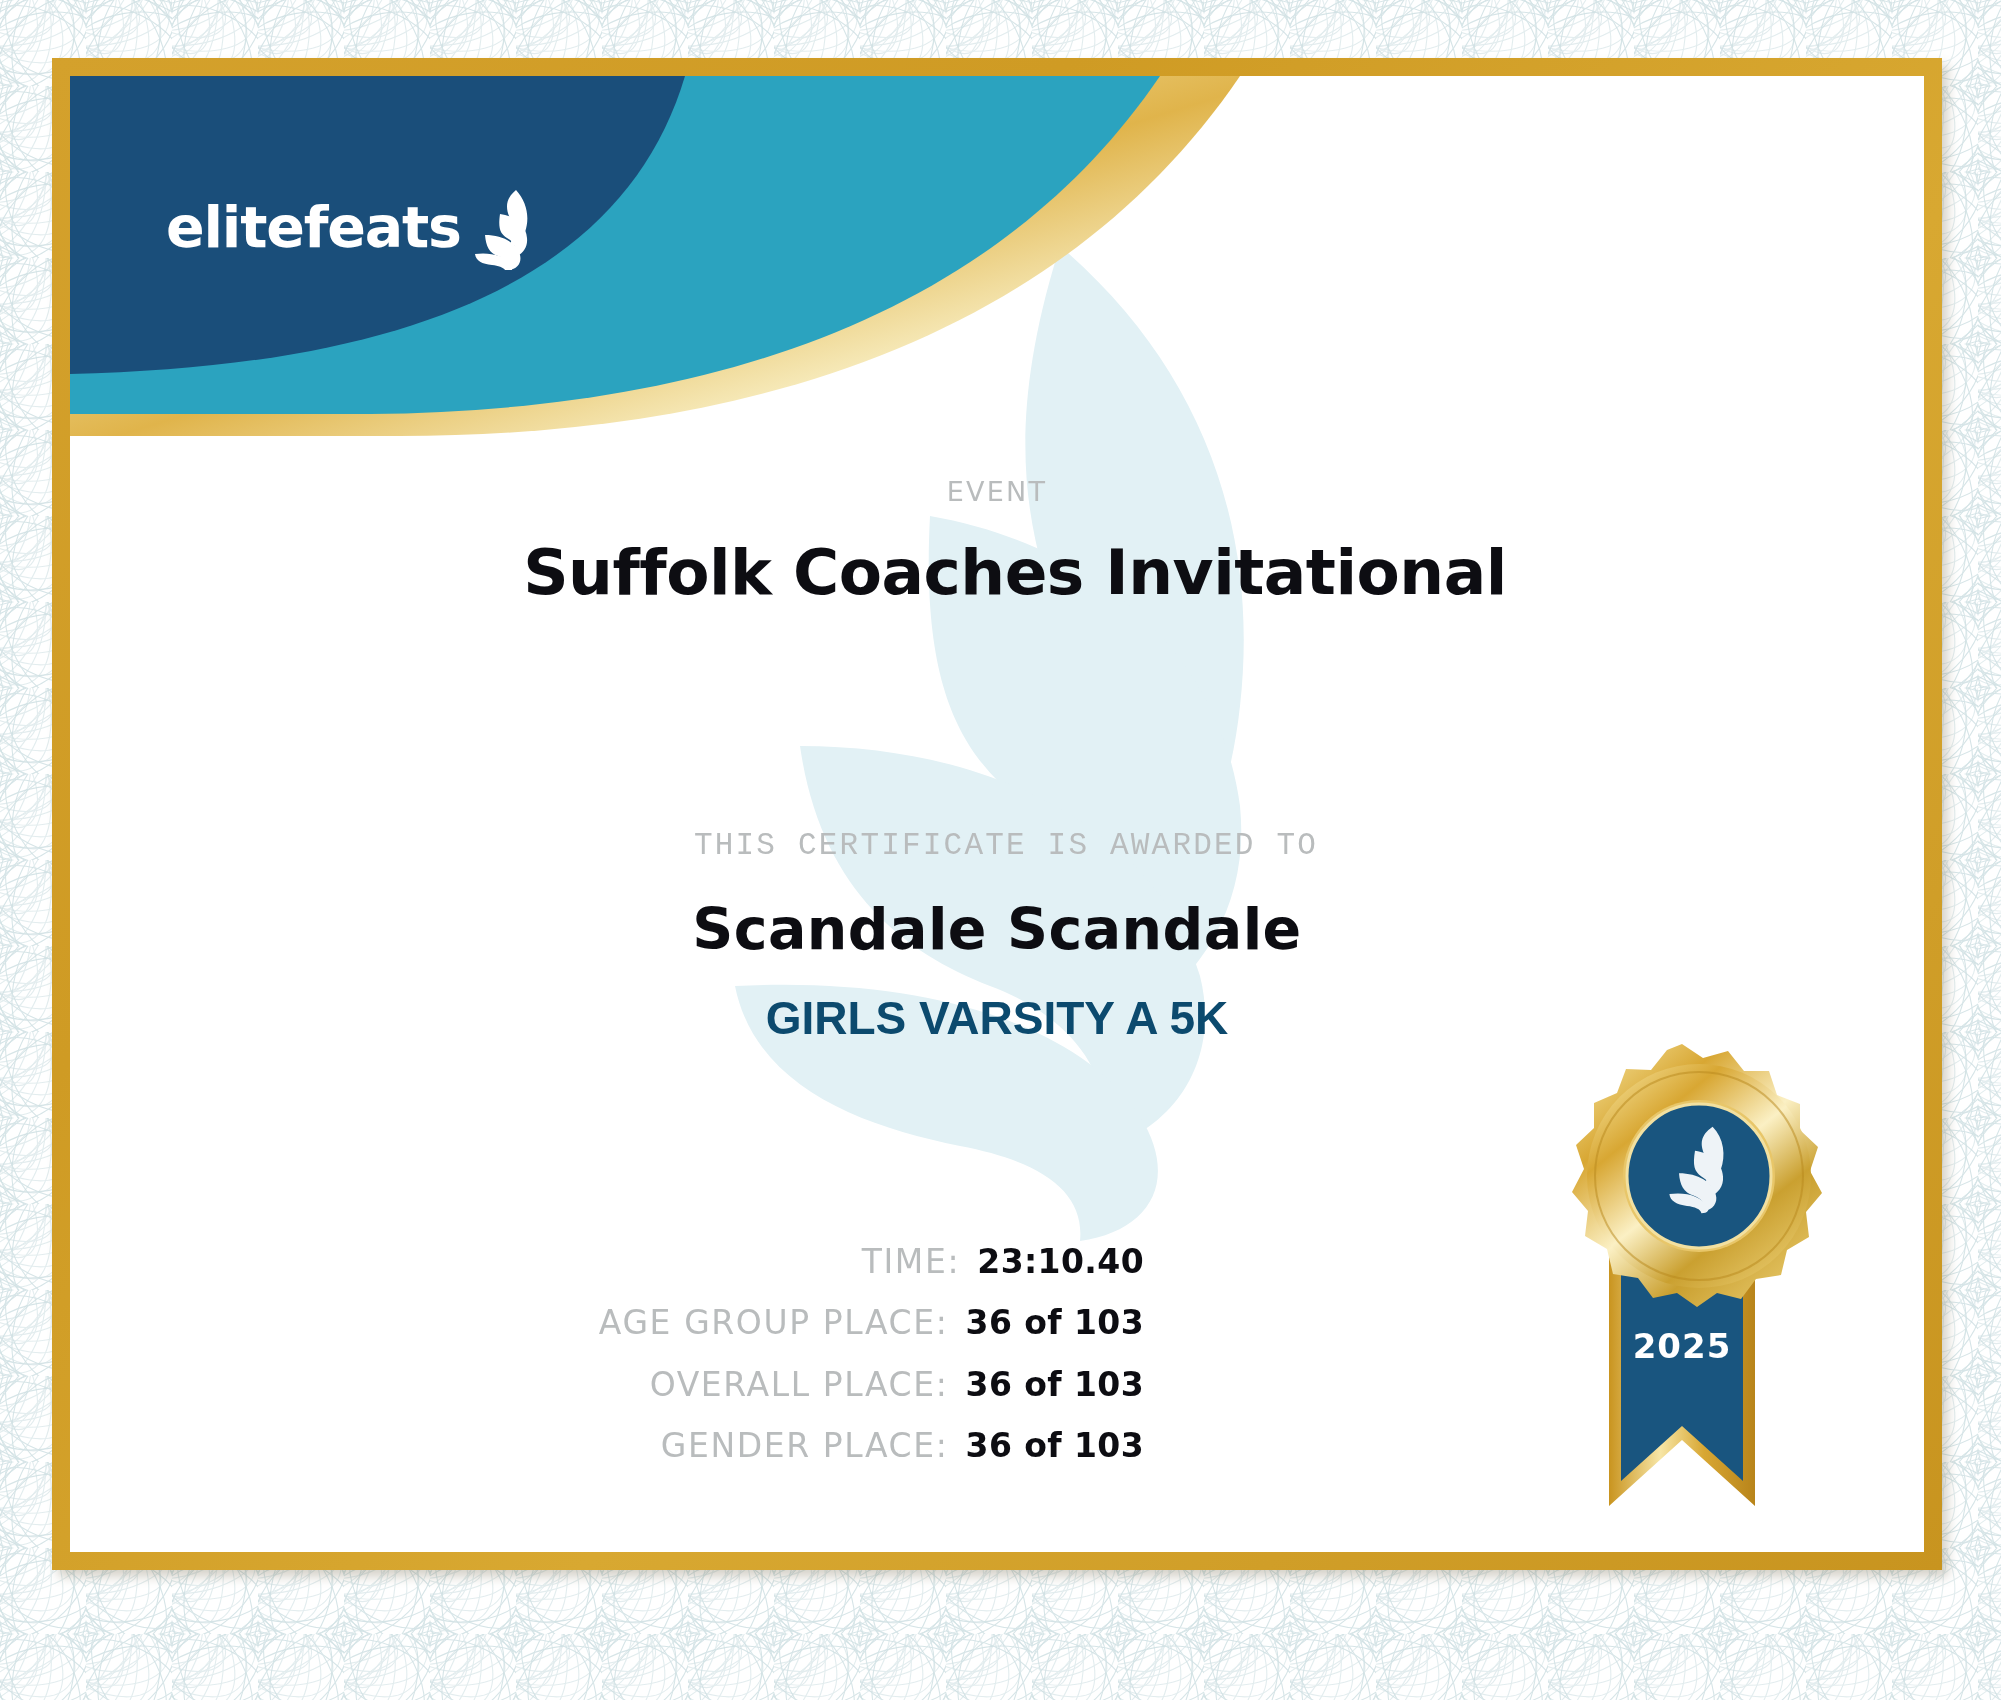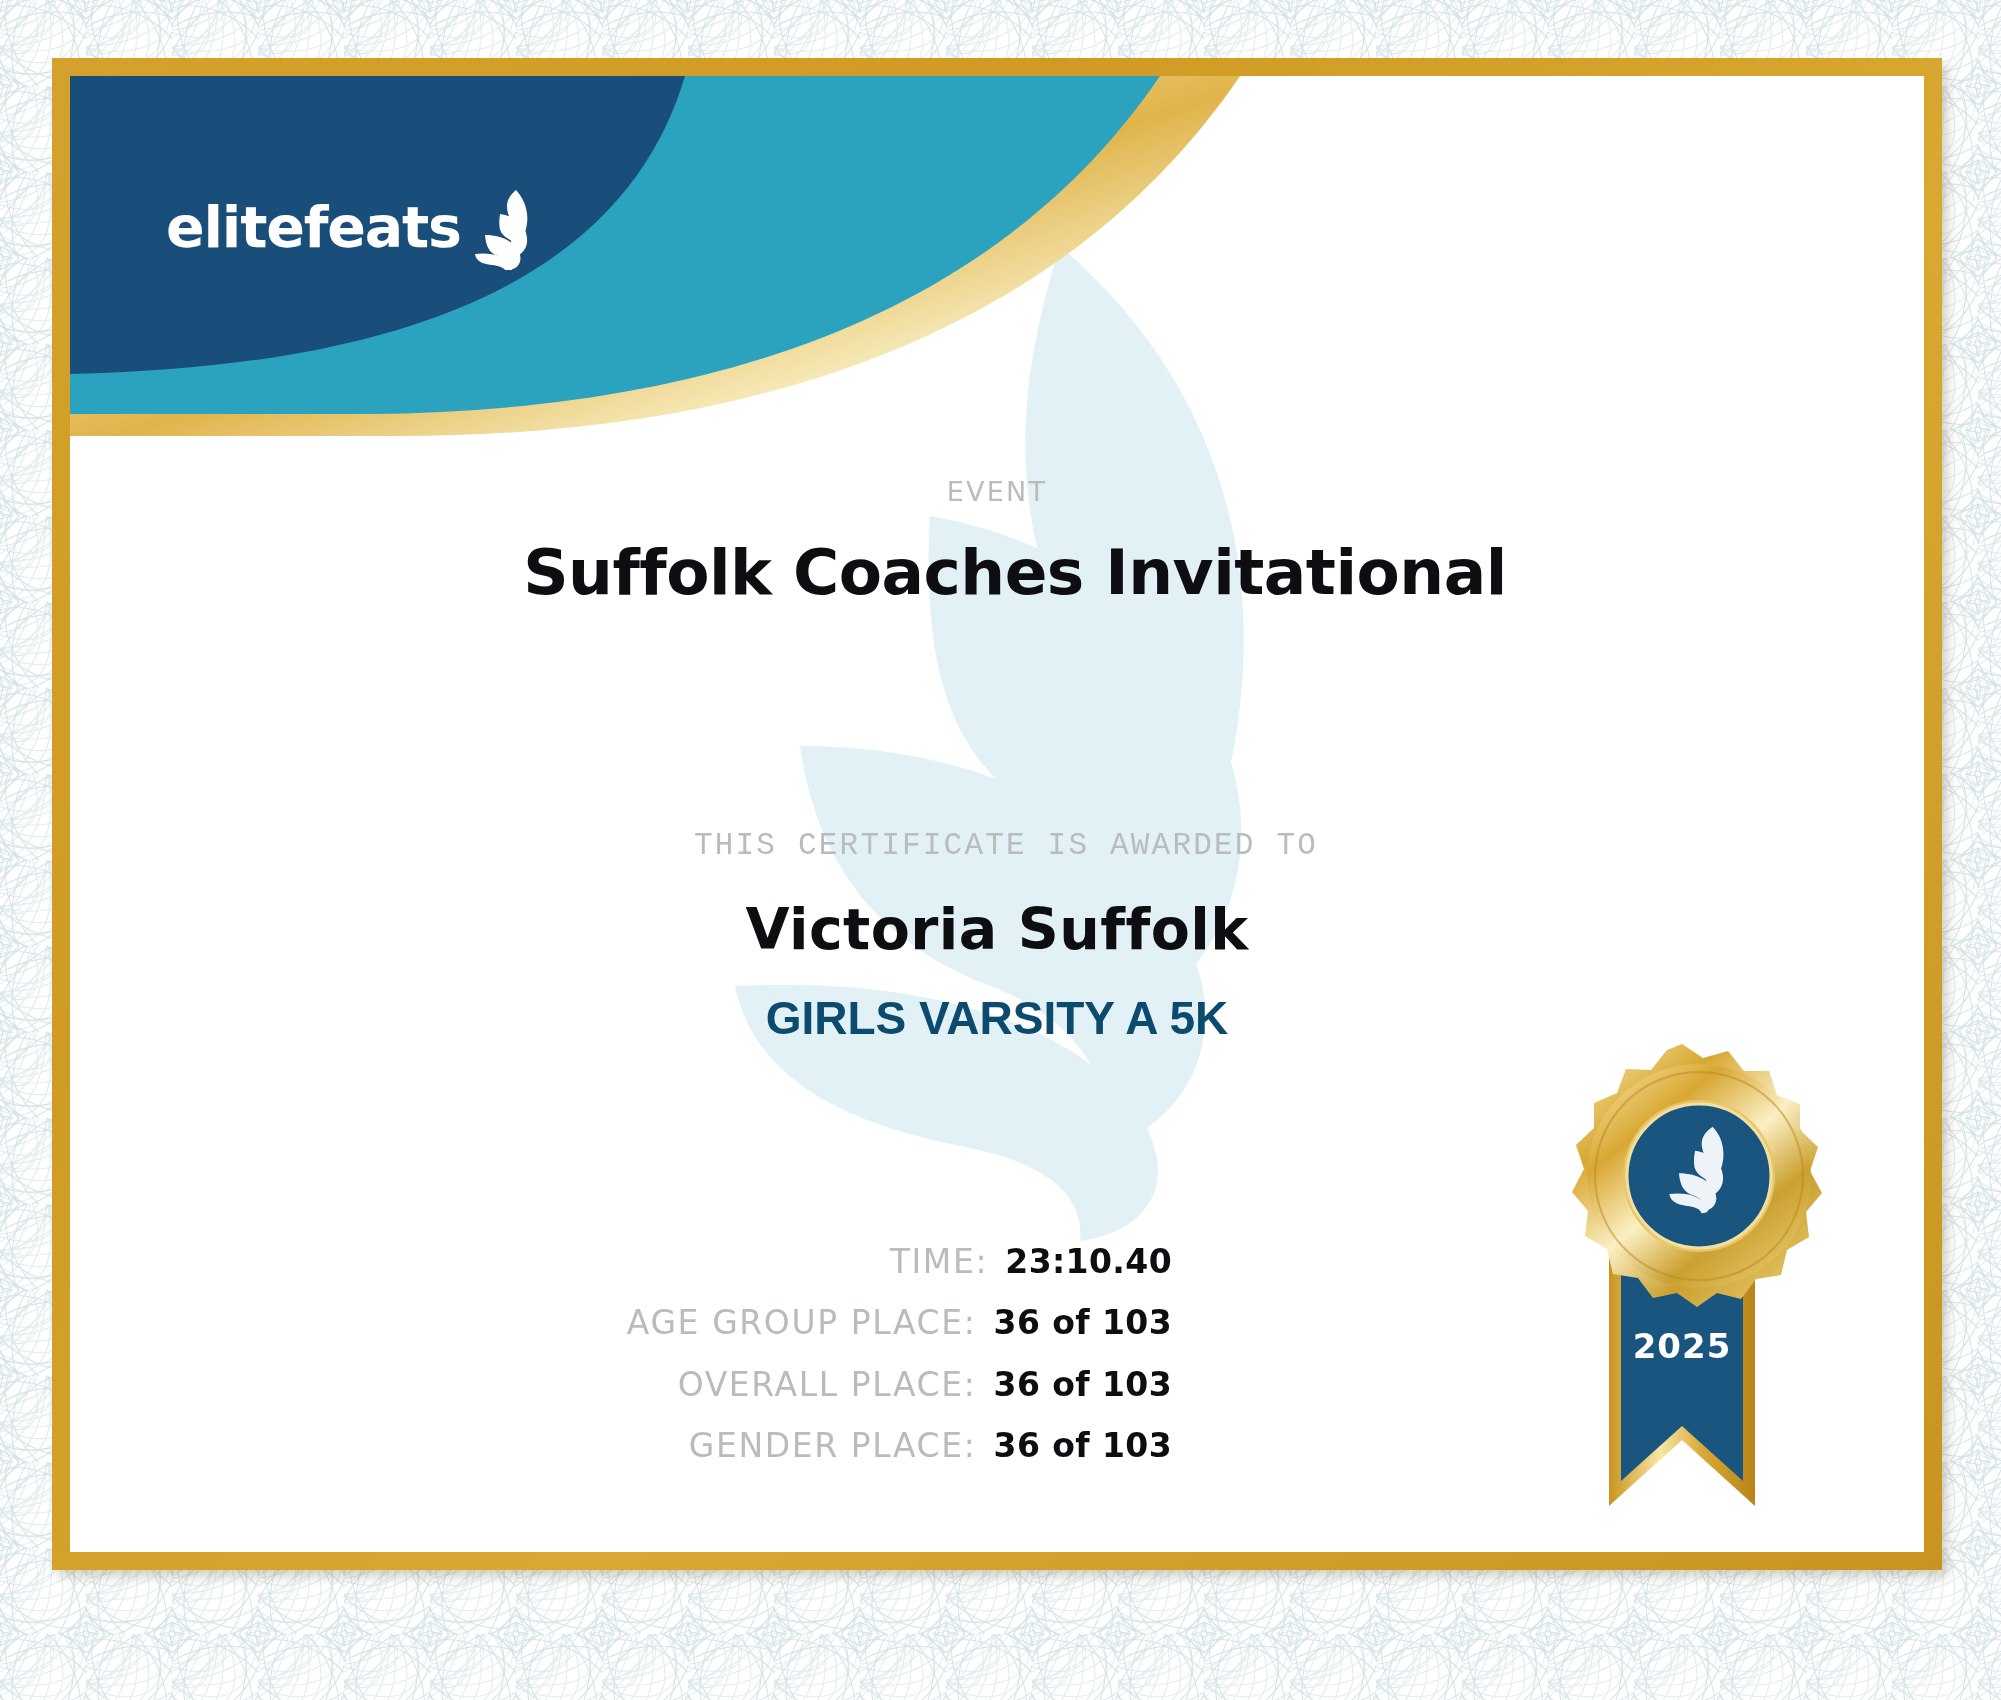--- a/index.html
+++ b/index.html
@@ -164,21 +164,20 @@
     width: 100%;
     font-size: 30px;
     color: #c6c9ca;
   }
 
   .stats-list {
     position: absolute;
     top: 1155px;
     left: 0;
     width: 100%;
-    padding-left: 28px;
   }
   .stat-row {
     font-size: 33px;
     line-height: 1.86;
     white-space: nowrap;
     
     padding-right: 780px;
     text-align: right;
   }
   .stat-key {
@@ -289,21 +288,21 @@
           </g>
         </svg>
       </div>
 
       <div class="content">
 
         <div class="event-label label-muted">EVENT</div>
         <div class="event-title">Suffolk Coaches Invitational</div>
 
         <div class="awarded-label label-muted">THIS CERTIFICATE IS AWARDED TO</div>
-        <div class="recipient-name">Victoria Suffolk</div>
+        <div class="recipient-name">Scandale Scandale</div>
         <div class="division">GIRLS VARSITY A 5K</div>
 
 
         <div class="stats-list">
           <div class="stat-row">
             <span class="stat-key">TIME:</span>
             <span class="stat-val">23:10.40</span>
           </div>
           <div class="stat-row">
             <span class="stat-key">AGE GROUP PLACE:</span>

